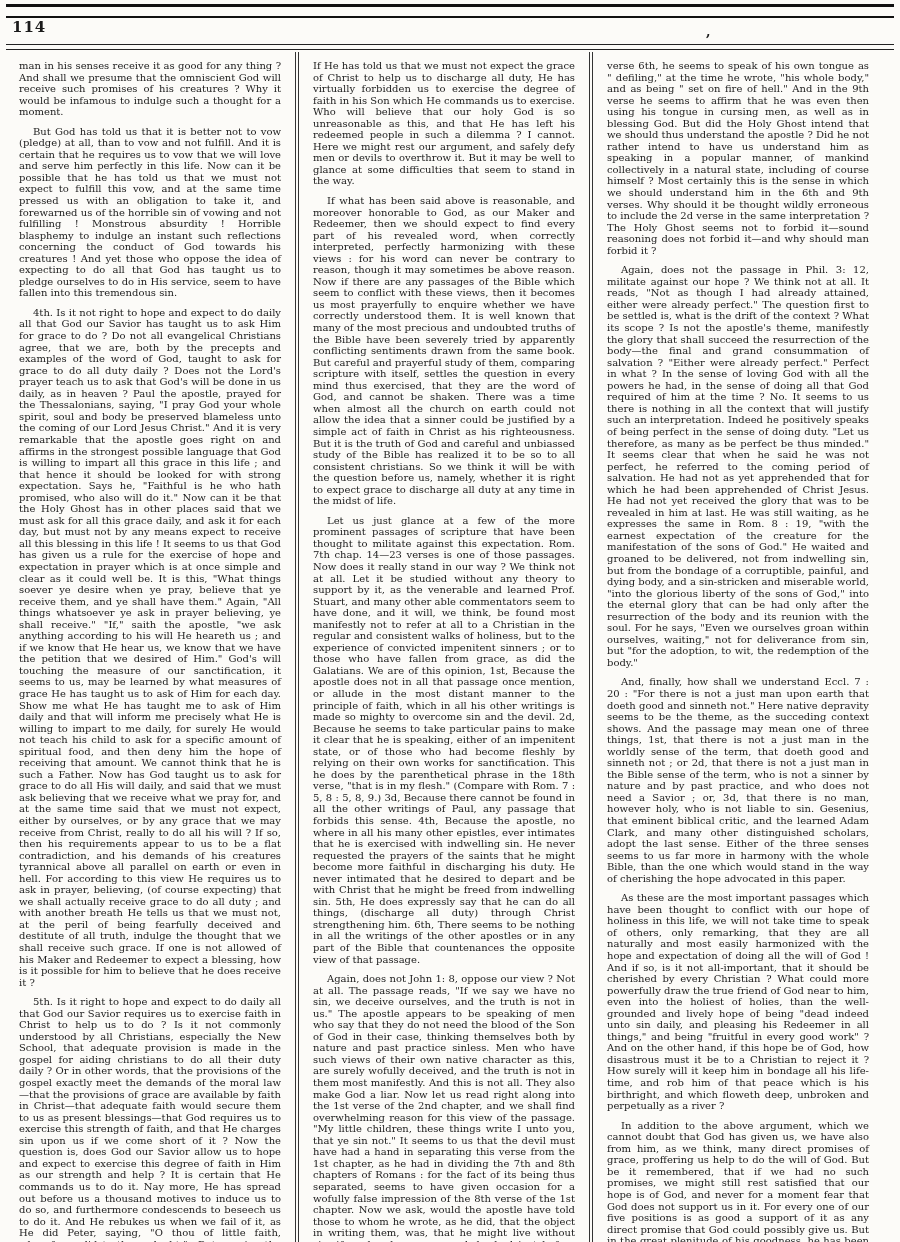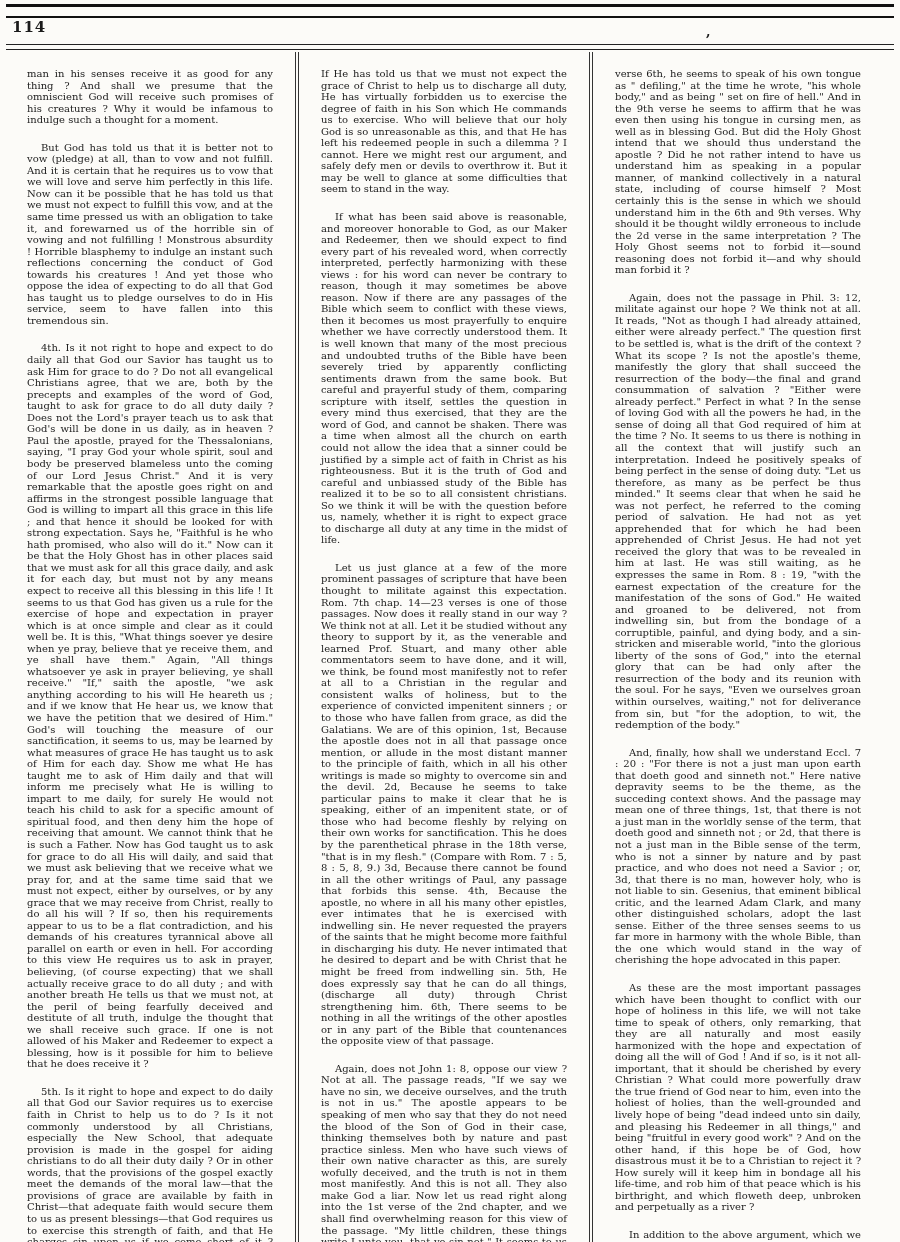--- a/index.html
+++ b/index.html
@@ -50,21 +50,21 @@
     line-height:11.55px;
     overflow:hidden;
   }
   .col-divider{
     flex:0 0 0;
     border-left:1px solid #333;
     border-right:1px solid #333;
     width:2px;flex-basis:2px;
     margin:0 1px;
   }
-  .col p{margin:16px;text-indent:1.4em;}
+  .col p{margin:8px;text-indent:1.4em;}
   .col p.cont{text-indent:0;}
 </style>
 </head>
 <body>
 
 <div class="page">
 
   <div class="rule-top"></div>
 
   <header class="masthead">

